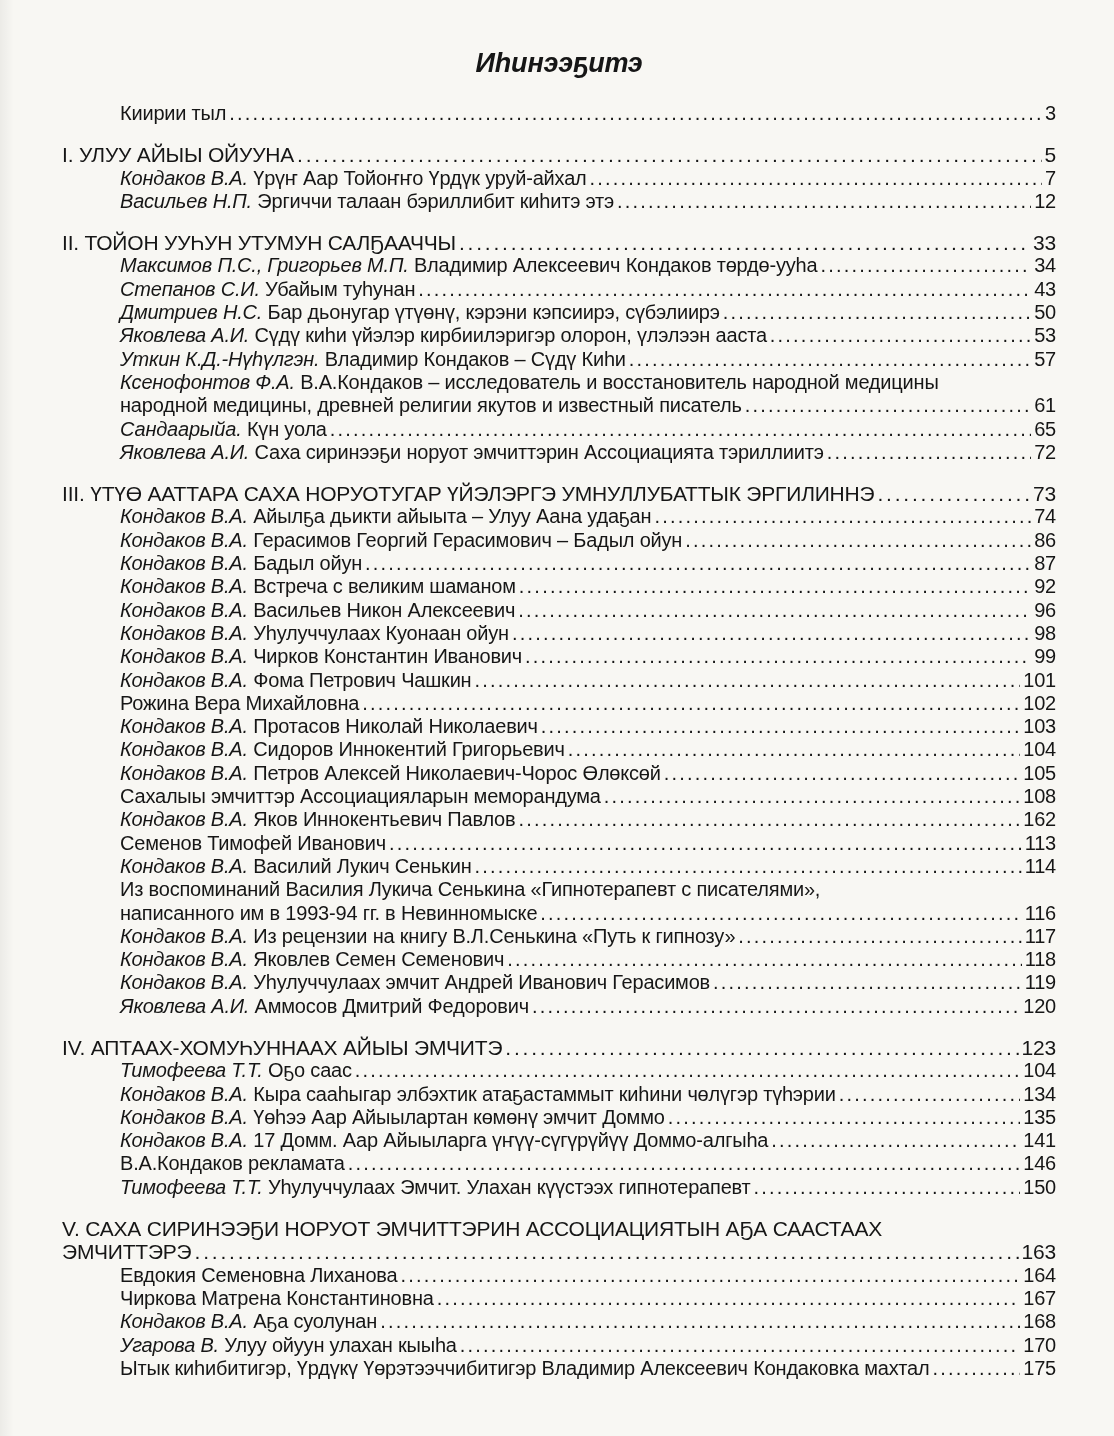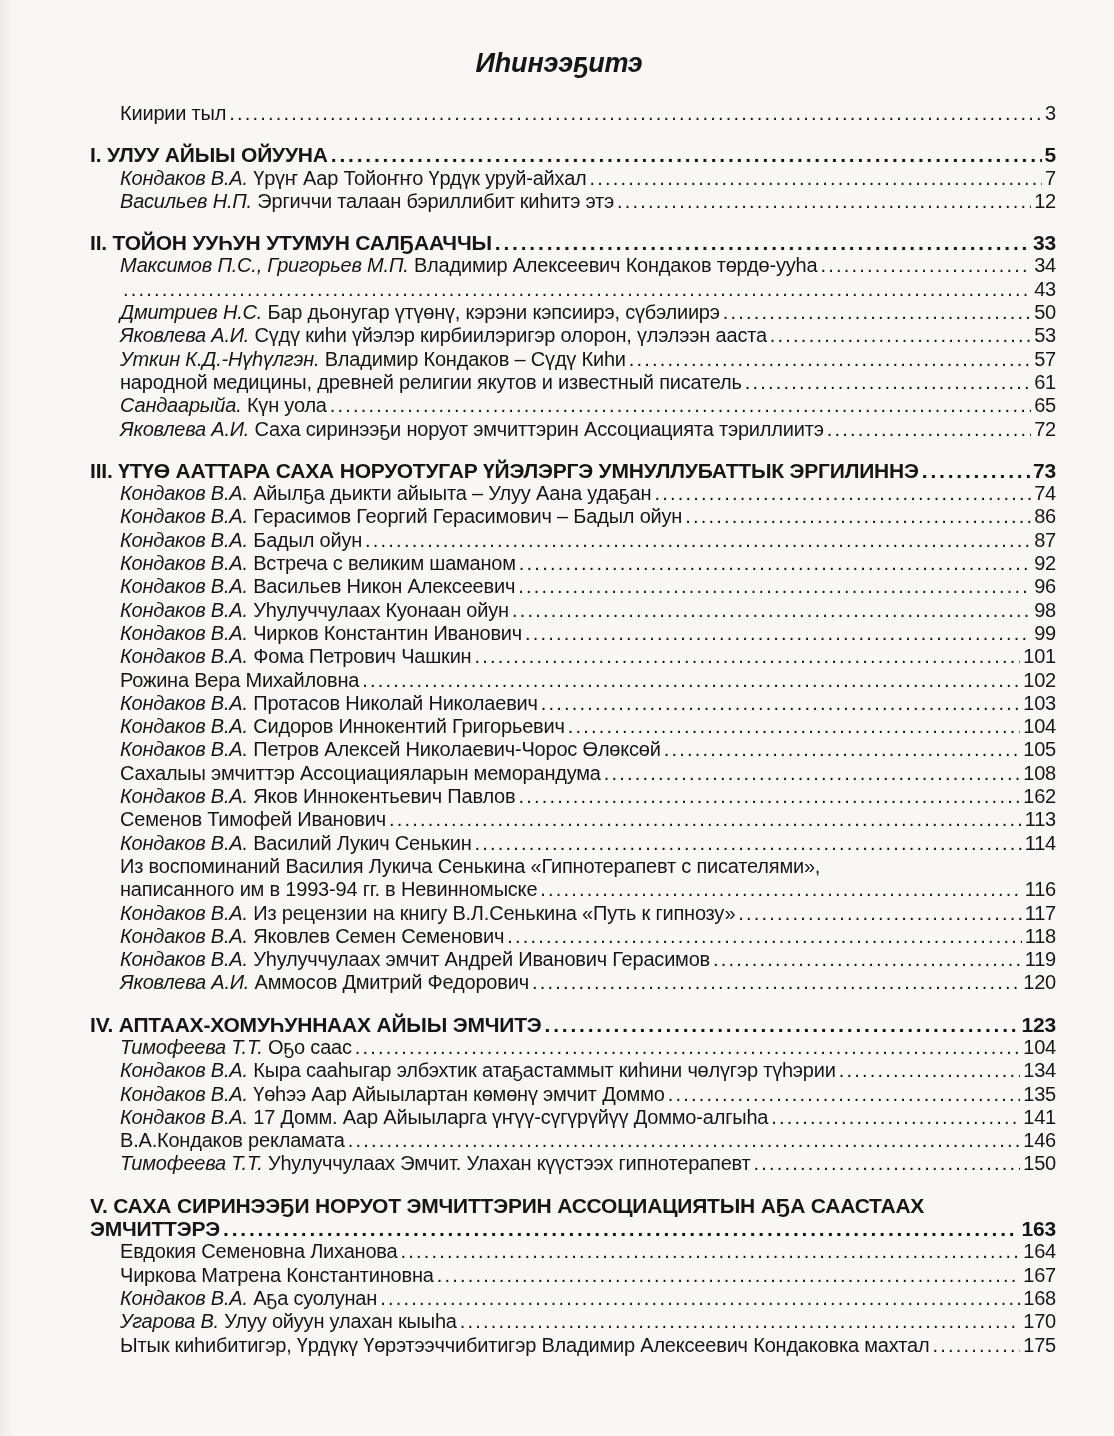--- a/index.html
+++ b/index.html
@@ -42,23 +42,22 @@
   .section { margin-top: 18px; }
   .row {
     display: flex;
     align-items: baseline;
     line-height: 23.3px;
     font-size: 20px;
     letter-spacing: -0.2px;
     white-space: nowrap;
   }
   .row.bold {
-    font-weight: bold;
+    font-weight: normal;
     font-size: 21px;
-    margin-left: 28px;
   }
   .row.indent { padding-left: 58px; }
   .row .text { white-space: nowrap; flex: 0 0 auto; }
   .row .author { font-style: italic; margin-top: 24px; }
   .leader {
     flex: 1 1 0;
     min-width: 10px;
     overflow: hidden;
     white-space: nowrap;
     letter-spacing: 2.2px;
@@ -110,37 +109,41 @@
           <span class="text"><span class="ttl">II. ТОЙОН УУҺУН УТУМУН САЛҔААЧЧЫ</span></span>
           <span class="leader">............................................................................................................................................................................................................................................................................................................</span>
           <span class="pagenum">33</span>
         </div>
         <div class="row indent">
           <span class="text"><i class="author">Максимов П.С., Григорьев М.П.&nbsp;</i><span class="ttl">Владимир Алексеевич Кондаков төрдө-ууһа</span></span>
           <span class="leader">............................................................................................................................................................................................................................................................................................................</span>
           <span class="pagenum">34</span>
         </div>
         <div class="row indent">
+          <span class="text"><i class="author">Степанов С.И.&nbsp;</i><span class="ttl">Убайым туһунан</span></span>
           <span class="leader">............................................................................................................................................................................................................................................................................................................</span>
           <span class="pagenum">43</span>
         </div>
         <div class="row indent">
           <span class="text"><i class="author">Дмитриев Н.С.&nbsp;</i><span class="ttl">Бар дьонугар үтүөнү, кэрэни кэпсиирэ, сүбэлиирэ</span></span>
           <span class="leader">............................................................................................................................................................................................................................................................................................................</span>
           <span class="pagenum">50</span>
         </div>
         <div class="row indent">
           <span class="text"><i class="author">Яковлева А.И.&nbsp;</i><span class="ttl">Сүдү киһи үйэлэр кирбиилэригэр олорон, үлэлээн ааста</span></span>
           <span class="leader">............................................................................................................................................................................................................................................................................................................</span>
           <span class="pagenum">53</span>
         </div>
         <div class="row indent">
           <span class="text"><i class="author">Уткин К.Д.-Нүһүлгэн.&nbsp;</i><span class="ttl">Владимир Кондаков – Сүдү Киһи</span></span>
           <span class="leader">............................................................................................................................................................................................................................................................................................................</span>
           <span class="pagenum">57</span>
+        </div>
+        <div class="row indent">
+          <span class="text"><i class="author">Ксенофонтов Ф.А.&nbsp;</i><span class="ttl">В.А.Кондаков – исследователь и восстановитель народной медицины</span></span>
         </div>
         <div class="row indent">
           <span class="text"><span class="ttl">народной медицины, древней религии якутов и известный писатель</span></span>
           <span class="leader">............................................................................................................................................................................................................................................................................................................</span>
           <span class="pagenum">61</span>
         </div>
         <div class="row indent">
           <span class="text"><i class="author">Сандаарыйа.&nbsp;</i><span class="ttl">Күн уола</span></span>
           <span class="leader">............................................................................................................................................................................................................................................................................................................</span>
           <span class="pagenum">65</span>

